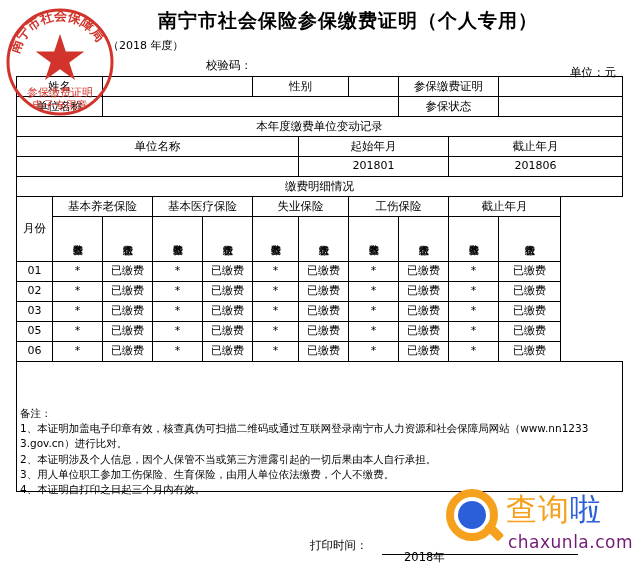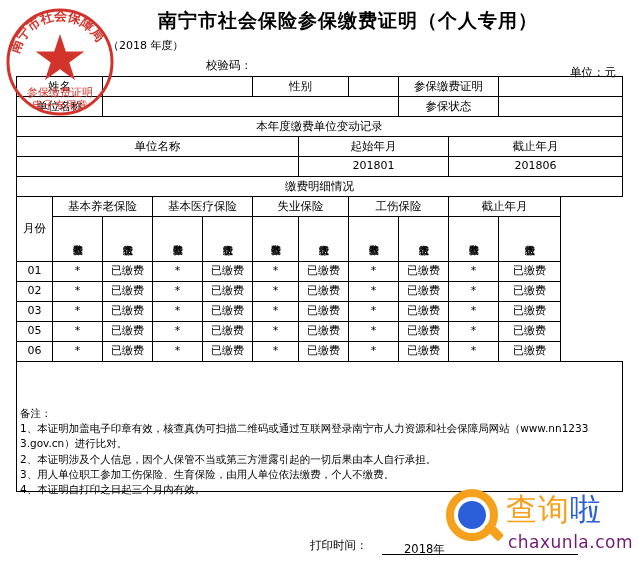--- a/index.html
+++ b/index.html
@@ -117,21 +117,21 @@
     position: absolute;
     left: 16px;
     top: 538px;
     width: 606px;
     font-size: 11.5px;
     color: #000;
   }
   .printlabel { position: absolute; left: 294px; top: 0; }
   .printval {
     position: absolute;
-    left: 388px; top: 4px;
+    left: 388px; top: 12px;
   }
   .printrule {
     position: absolute;
     left: 366px; top: 16px;
     width: 196px;
     border-top: 1px solid #000;
   }
 
   
   .logo {

